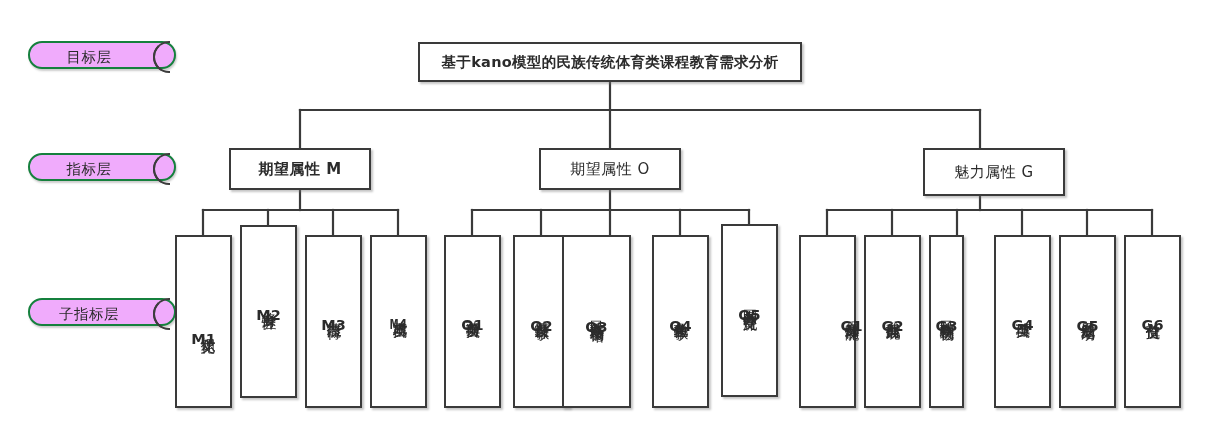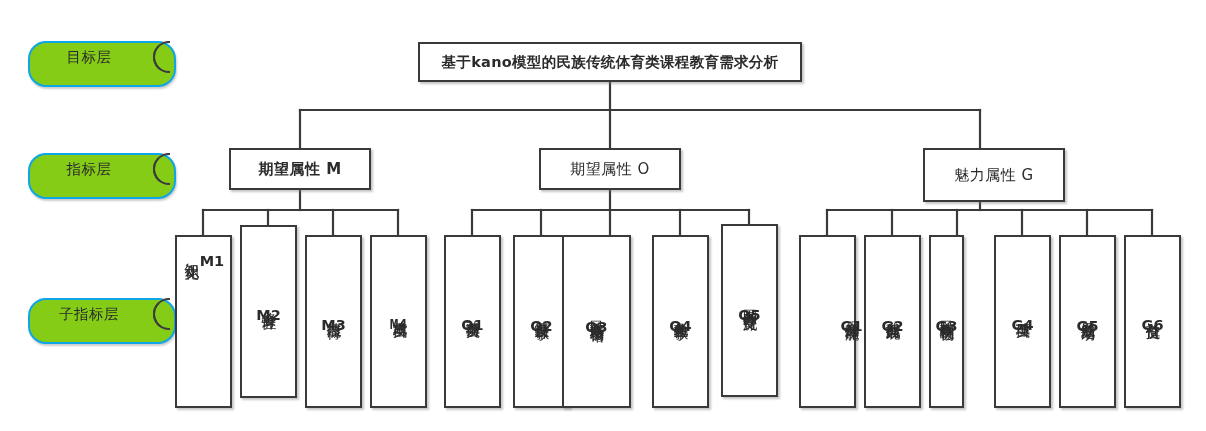--- a/index.html
+++ b/index.html
@@ -23,26 +23,26 @@
     left: 0;
     top: 0;
     width: 1206px;
     height: 431px;
     pointer-events: none;
   }
 
   
   .layer-pill {
     position: absolute;
-    height: 46px;
+    height: 28px;
     width: 148px;
     box-sizing: border-box;
-    border: 2px solid #0ea5e9;
+    border: 2px solid #15803d;
     border-radius: 18px;
-    background: #84cc16;
+    background: #f0abfc;
     box-shadow: 1px 2px 2px rgba(90,90,90,0.30);
   }
   .layer-pill .pill-text {
     position: absolute;
     left: 0;
     top: 0;
     width: 118px;
     height: 28px;
     line-height: 28px;
     text-align: center;
@@ -193,26 +193,26 @@
   </div>
 
   <div class="node attr bold" style="left:229px; top:148px; width:142px; height:42px;">
     <span>期望属性  M</span>
   </div>
 
   <div class="node attr" style="left:539px; top:148px; width:142px; height:42px;">
     <span>期望属性  O</span>
   </div>
 
-  <div class="node attr" style="left:923px; top:148px; width:142px; height:54px;text-align:right;">
+  <div class="node attr" style="left:923px; top:148px; width:142px; height:48px;text-align:right;">
     <span>魅力属性  G</span>
   </div>
 
   <div class="node sub" style="left:175px; top:235px; width:57px; height:173px;">
-    <div style="display: flex; flex-direction: row; align-items: flex-start; justify-content: center; height: 100%; margin-top: 28px;">
+    <div style="display: flex; flex-direction: column; align-items: flex-end; justify-content: center; height: 100%; margin-top: 28px;">
         <span class="sub-inner">知识文化</span>
         <span class="sub-code">M1</span>
       </div>
 
   </div>
   <div class="node sub" style="left:240px; top:225px; width:57px; height:173px;">
     <div style="display: flex; flex-direction: column; align-items: center; justify-content: center; height: 100%;">
         <span class="sub-inner">修身养性</span>
         <span class="sub-code">M2</span>
       </div>

